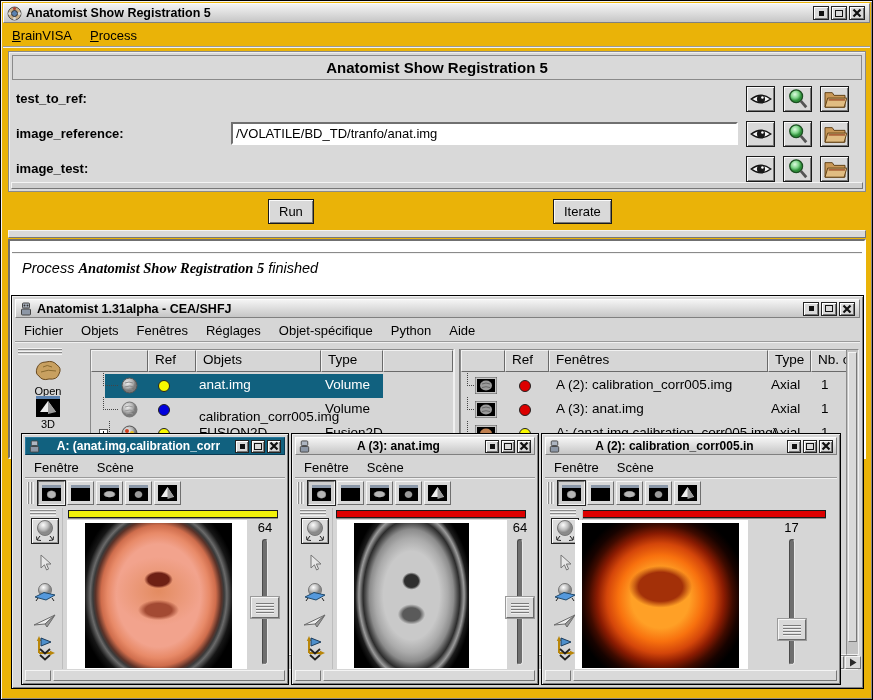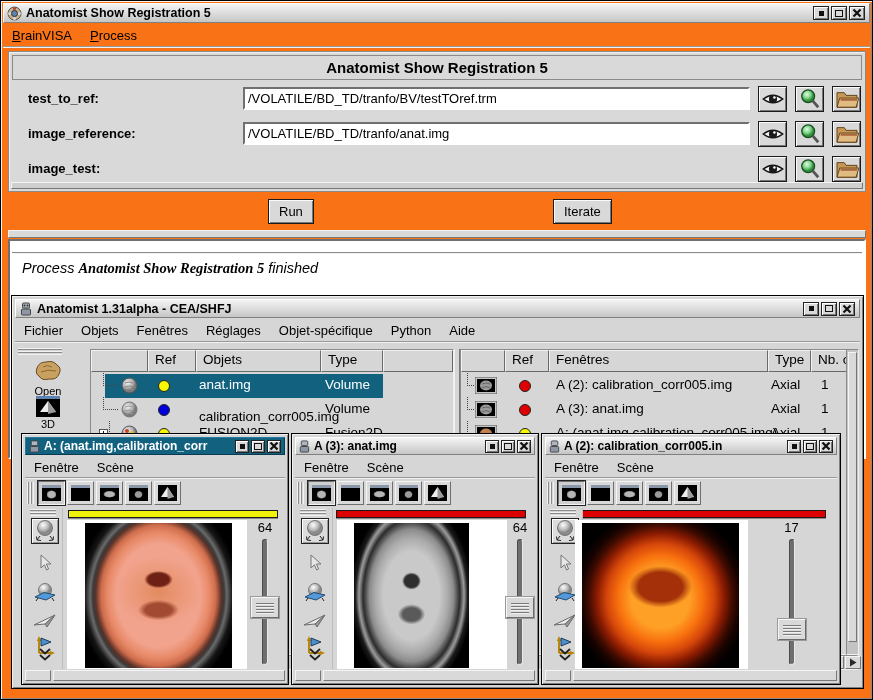--- a/index.html
+++ b/index.html
@@ -1,17 +1,17 @@
 <!DOCTYPE html>
 <html><head>
 <meta charset="utf-8">
 <style>
   * { margin:0; padding:0; box-sizing:border-box; font-family:"Liberation Sans", sans-serif; }
   html,body { background:#555; }
-  #screen{ position:relative; width:873px; height:700px; background:#f97316;
+  #screen{ position:relative; width:873px; height:700px; background:#eab308;
            border:1px solid #000; overflow:hidden; font-size:13px; color:#000;
            box-shadow: inset 1px 1px 0 #f2f2f2, inset -1px -1px 0 #8a8a8a; }
   .titlebar { background:linear-gradient(#f4f4f4,#c6c6c6); display:flex; align-items:center;
               border:1px solid; border-color:#fcfcfc #808080 #808080 #fcfcfc; }
   .titletxt { font-weight:bold; font-size:12.5px; white-space:nowrap; overflow:hidden; flex:1; }
   .winbtns  { display:flex; gap:2px; margin-left:2px; margin-right:1px; }
   .wbtn     { width:16px; height:14px; background:#d9d9d9; border:1px solid #222;
               box-shadow: inset 1px 1px 0 #fff, inset -1px -1px 0 #777;
               display:flex; align-items:center; justify-content:center; }
   .wbtn.small{ width:14px; height:13px; }
@@ -26,21 +26,21 @@
   
   #bv-title { position:absolute; left:2px; top:2px; right:2px; height:20px; padding:0 3px; }
   #bv-menu  { position:absolute; left:2px; top:24px; right:2px; height:22px;
               border-bottom:1px solid #9a9a9a; box-shadow:0 1px 0 #f0f0f0; }
 
   #form-panel{ position:absolute; left:7px; top:50px; width:858px; height:141px;
                border:1px solid #8a8a8a; box-shadow: inset 1px 1px 0 #f0f0f0; background:#d9d9d9; }
   #form-head { position:absolute; left:3px; top:3px; right:3px; height:25px; border:1px solid #8a8a8a;
                display:flex; align-items:center; justify-content:center;
                font-weight:bold; font-size:15px; background:#d9d9d9; }
-  .frow  { position:absolute; left:4px; right:0; height:26px;margin-left:12px; }
+  .frow  { position:absolute; left:4px; right:0; height:26px; }
   .frow1 { top:34px; } .frow2 { top:69px; } .frow3 { top:104px; }
   .flabel{ position:absolute; left:3px; top:5px; font-weight:bold; font-size:13px; }
   .finput{ position:absolute; left:218px; top:1px; width:507px; height:23px;
            border:2px solid; border-color:#707070 #fff #fff #707070; background:#fff;
            font-size:13px; padding:0 3px; color:#000; }
   .fbtns { position:absolute; left:733px; top:0; display:flex; gap:8px; }
   .fbtn  { width:29px; height:26px; display:flex; align-items:center; justify-content:center;
            background:#d9d9d9; border:1px solid #1a1a1a;
            box-shadow: inset 1px 1px 0 #fafafa, inset -1px -1px 0 #777; }
   #form-strip{ position:absolute; left:2px; right:2px; bottom:2px; height:7px;
@@ -115,21 +115,21 @@
   
   .viewer{ position:absolute; top:432px; height:252px; background:#d6d6d6; border:1px solid #000;
            box-shadow: inset 1px 1px 0 #f0f0f0, inset -1px -1px 0 #808080; z-index:10; }
   #viewer1{ left:20px;  width:268px; }
   #viewer2{ left:290px; width:248px; }
   #viewer3{ left:540px; width:300px; }
   .v-title{ position:absolute; left:3px; top:3px; right:3px; height:18px; padding:0 2px;
             display:flex; align-items:center; background:linear-gradient(#f4f4f4,#c6c6c6);
             border:1px solid; border-color:#fcfcfc #808080 #808080 #fcfcfc; }
   .viewer.active .v-title{ background:#11617f; border-color:#2a7aa0 #0a3a52 #0a3a52 #2a7aa0; color:#fff; }
-  .v-title .titletxt{ font-size:12px; }
+  .v-title .titletxt{ font-size:12px;text-align:center; }
   .v-menu { position:absolute; left:3px; top:23px; right:3px; height:21px;
             border-bottom:1px solid #9a9a9a; box-shadow:0 1px 0 #f0f0f0; }
   .v-toolbar{ position:absolute; left:3px; top:45px; right:3px; height:28px; display:flex; align-items:center; }
   .grip-v { width:7px; height:22px; margin:0 4px 0 2px;
             background:repeating-linear-gradient(90deg,#f2f2f2 0 1px, #8a8a8a 1px 2px, #d6d6d6 2px 3px); }
   .vbtn   { width:27px; height:24px; margin-right:2px; background:#d9d9d9;
             border:1px solid; border-color:#f4f4f4 #6f6f6f #6f6f6f #f4f4f4;
             display:flex; align-items:center; justify-content:center; }
   .vbtn.sel{ border-color:#6f6f6f #f4f4f4 #f4f4f4 #6f6f6f; outline:1px solid #222; background:#cfcfcf; }
   .vicon  { width:19px; height:16px; background:#000; border-top:3px solid #8a97a8; position:relative; overflow:hidden; }
@@ -227,21 +227,20 @@
   <div id="bv-menu" class="menubar">
     <span class="mitem"><u>B</u>rainVISA</span>
     <span class="mitem"><u>P</u>rocess</span>
   </div>
 
   <div id="form-panel">
     <div id="form-head">Anatomist Show Registration 5</div>
 
     <div class="frow frow1">
       <span class="flabel">test_to_ref:</span>
-      <input class="finput" type="text" value="/VOLATILE/BD_TD/tranfo/BV/testTOref.trm" style="">
       <span class="fbtns">
         <span class="fbtn">
             <svg width="24" height="16" viewBox="0 0 26 18">
               <path d="M2 9 Q13 0.5 24 9 Q13 17.5 2 9 Z" fill="#f4f4f4" stroke="#111" stroke-width="1.6"></path>
               <circle cx="13" cy="9" r="4.6" fill="#1a1a1a"></circle>
               <circle cx="14.6" cy="7.4" r="1.4" fill="#fff"></circle>
             </svg>
           </span>
         <span class="fbtn">
             <svg width="22" height="22" viewBox="0 0 24 24">

